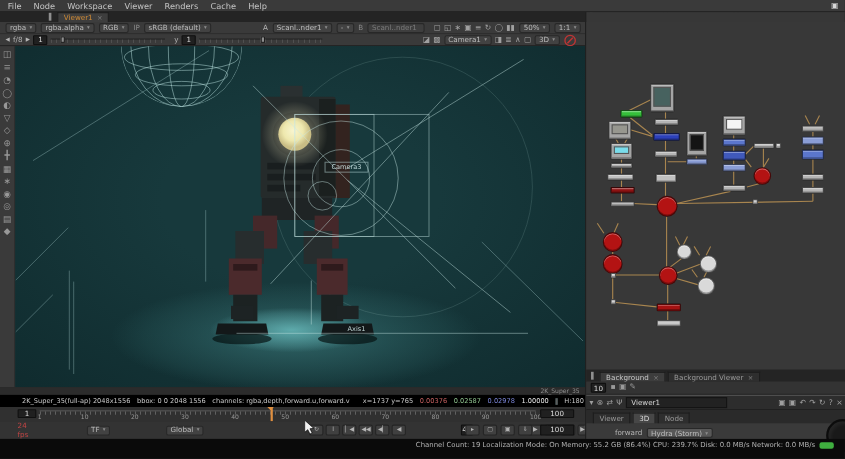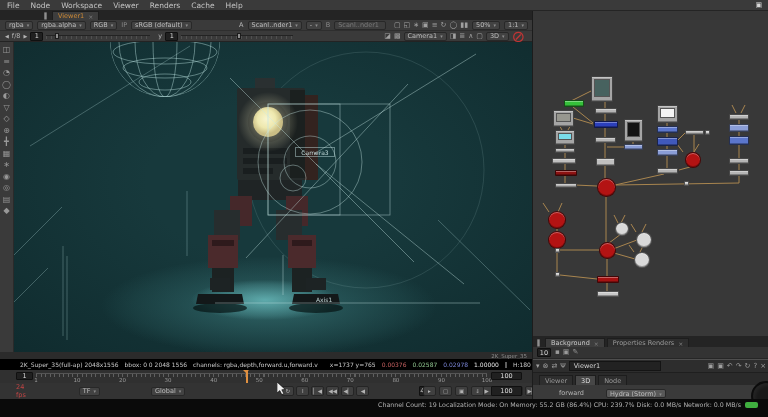--- a/index.html
+++ b/index.html
@@ -127,21 +127,21 @@
   .props-header .title-box { flex:0 0 92px; height:10px; background:#222; border:1px solid #141414;
      color:#d5d5d5; font-size:6.5px; display:flex; align-items:center; padding-left:4px; }
   .props-header .hspace { flex:1; }
   .props-tabs { position:absolute; left:0; top:362px; width:236px; height:12px; background:#2a2a2a;
      display:flex; align-items:flex-end; padding-left:6px; }
   .props-tabs .tab { height:10px; }
   .props-tabs .tab.active { background:#474747; color:#dcdcdc; }
   .renderer-row { position:absolute; left:0; top:374px; width:236px; height:25px; background:#3a3a3a;
      display:flex; align-items:flex-start; padding-top:4px; }
   .renderer-row .lbl { margin-left:26px; }
-  .renderer-row .dd { background:#585858; margin-left:22px; }
+  .renderer-row .dd { background:#585858; margin-left:4px; }
   .trackball { position:absolute; left:218px; top:370px; width:30px; height:30px; border-radius:50%;
      background:#191919; border:2px solid #0c0c0c; box-shadow:inset 2px 2px 4px rgba(255,255,255,.06); }
 
   
   .statusbar { position:absolute; left:0; top:399px; width:768px; height:18px; background:#0a0a0a;
      display:flex; justify-content:flex-end; align-items:flex-start; gap:4px; padding:2px 10px 0 0; }
   .statusbar span { font-size:6.3px; color:#b3b3b3; }
   .green-pill { width:13px; height:6px; background:#3fae3f; border-radius:2px; margin-top:1px; }
 </style>
 </head>
@@ -538,21 +538,21 @@
         <div class="ng-node " style="left: 151px; top: 161px; width: 5px; height: 5px; background: rgb(204, 204, 204);"></div>
       </div>
 
     <div class="props-tabbar">
       <span class="pane-icon" style="left:2px;">▐</span>
       <div class="tab active">
         <span>Background</span>
         <span class="x">×</span>
       </div>
       <div class="tab">
-        <span>Properties Renders</span>
+        <span>Background Viewer</span>
         <span class="x">×</span>
       </div>
     </div>
 
     <div class="props-tools">
       <span class="field">10</span>
       <span class="iconrow">
           <span class="icon">▪</span>
           <span class="icon">▣</span>
           <span class="icon">✎</span>

